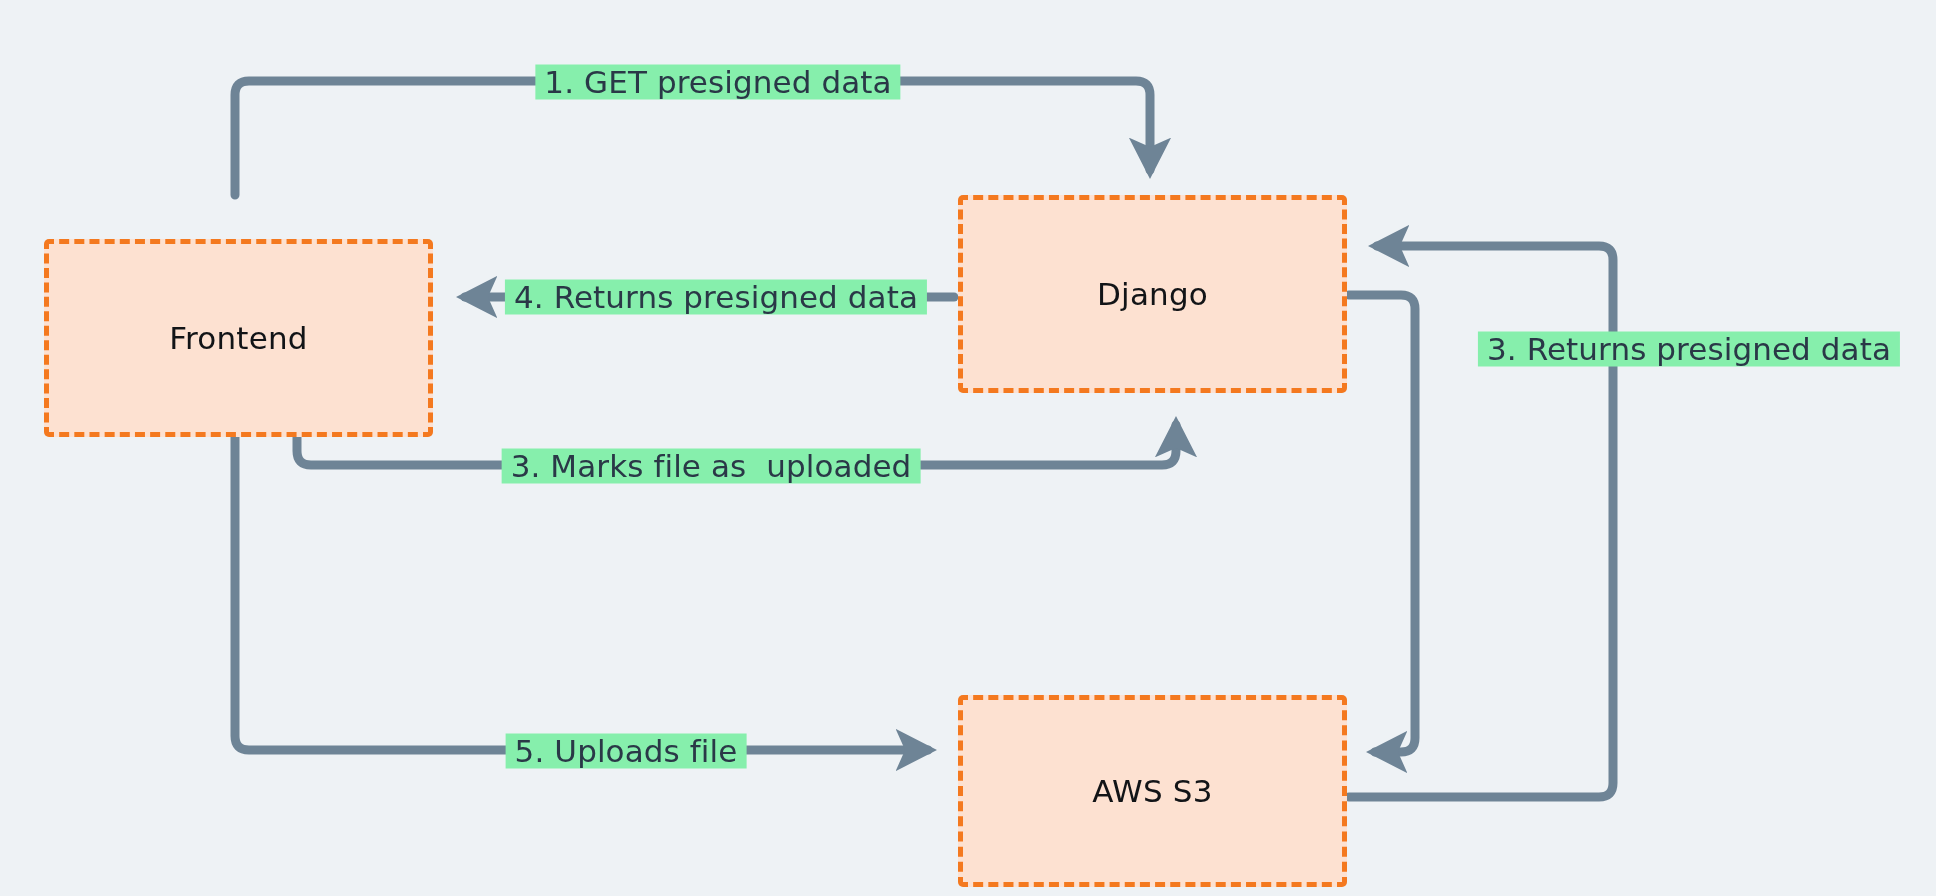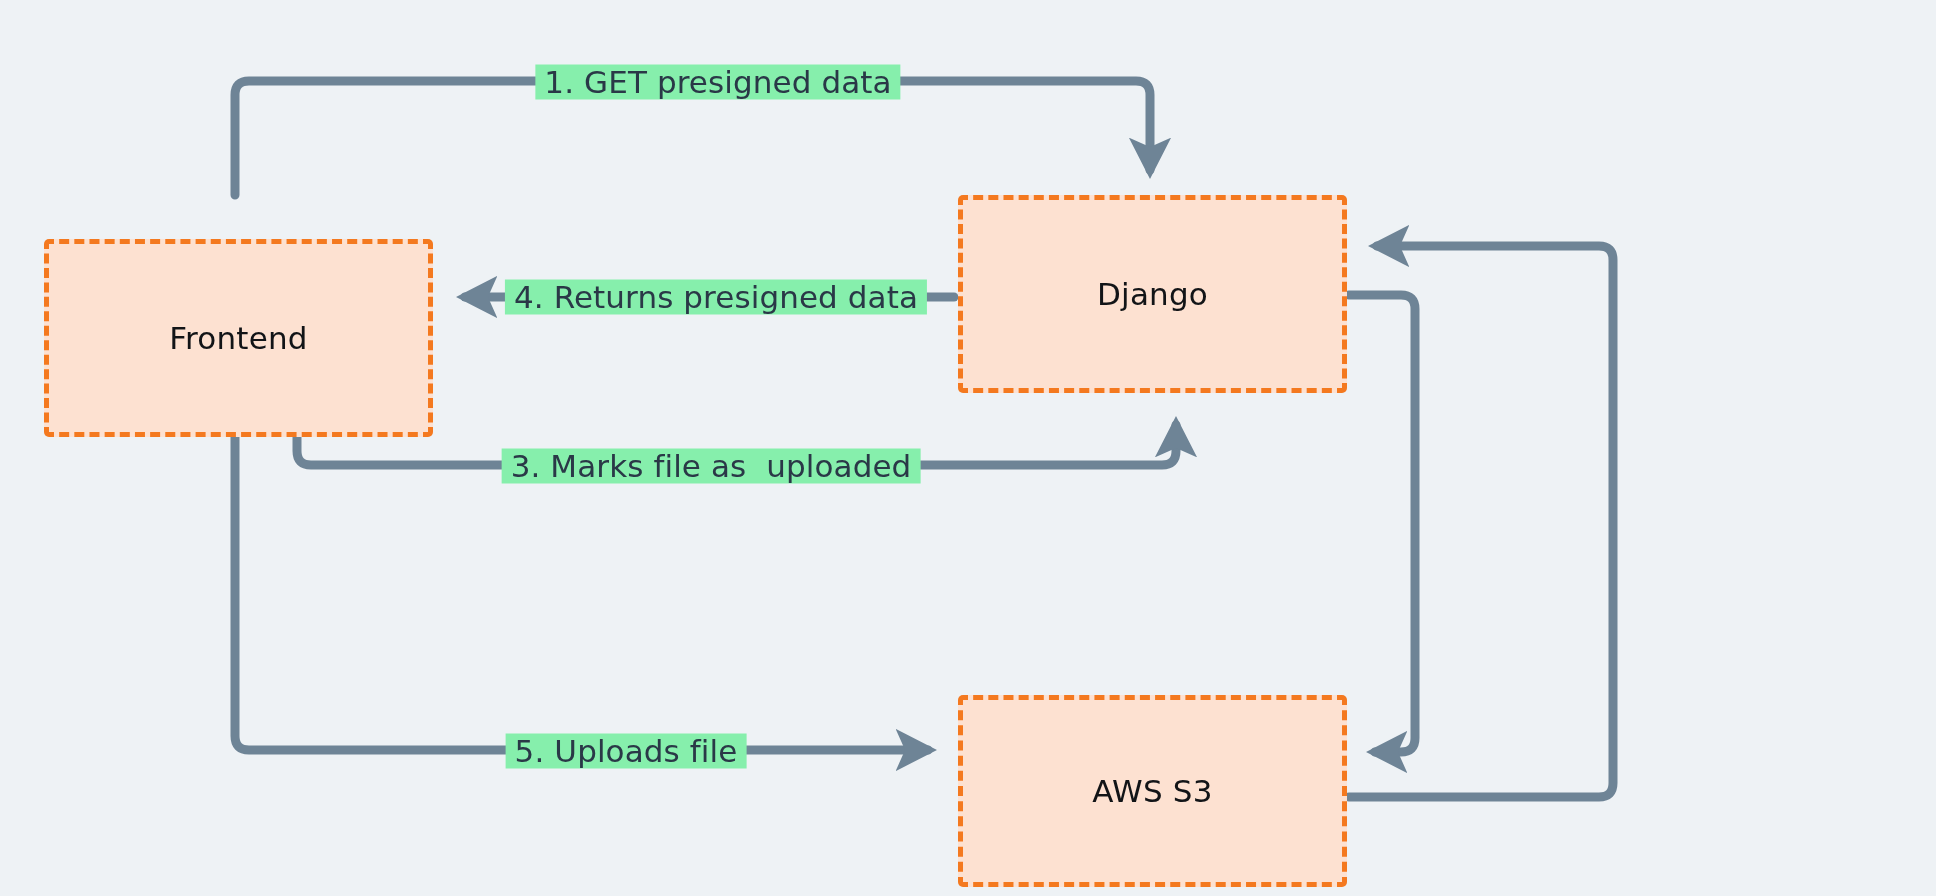--- a/index.html
+++ b/index.html
@@ -84,20 +84,21 @@
     <span class="node-label">Django</span>
   </div>
 
   <div class="node-box" style="left:958px; top:655px; width:389px; height:192px;margin-top:40px;">
     <span class="node-label">AWS S3</span>
   </div>
 
   <div class="edge-label" style="left:718px; top:82px;">1. GET presigned data</div>
 
 
+  <div class="edge-label" style="left:1689px; top:349px;">3. Returns presigned data</div>
 
   <div class="edge-label" style="left:716px; top:297px;text-align:center;">4. Returns presigned data</div>
 
   <div class="edge-label" style="left:626px; top:751px;">5. Uploads file</div>
 
   <div class="edge-label" style="left:711px; top:466px;">3. Marks file as  uploaded</div>
 
 </div>
 
 </body></html>

